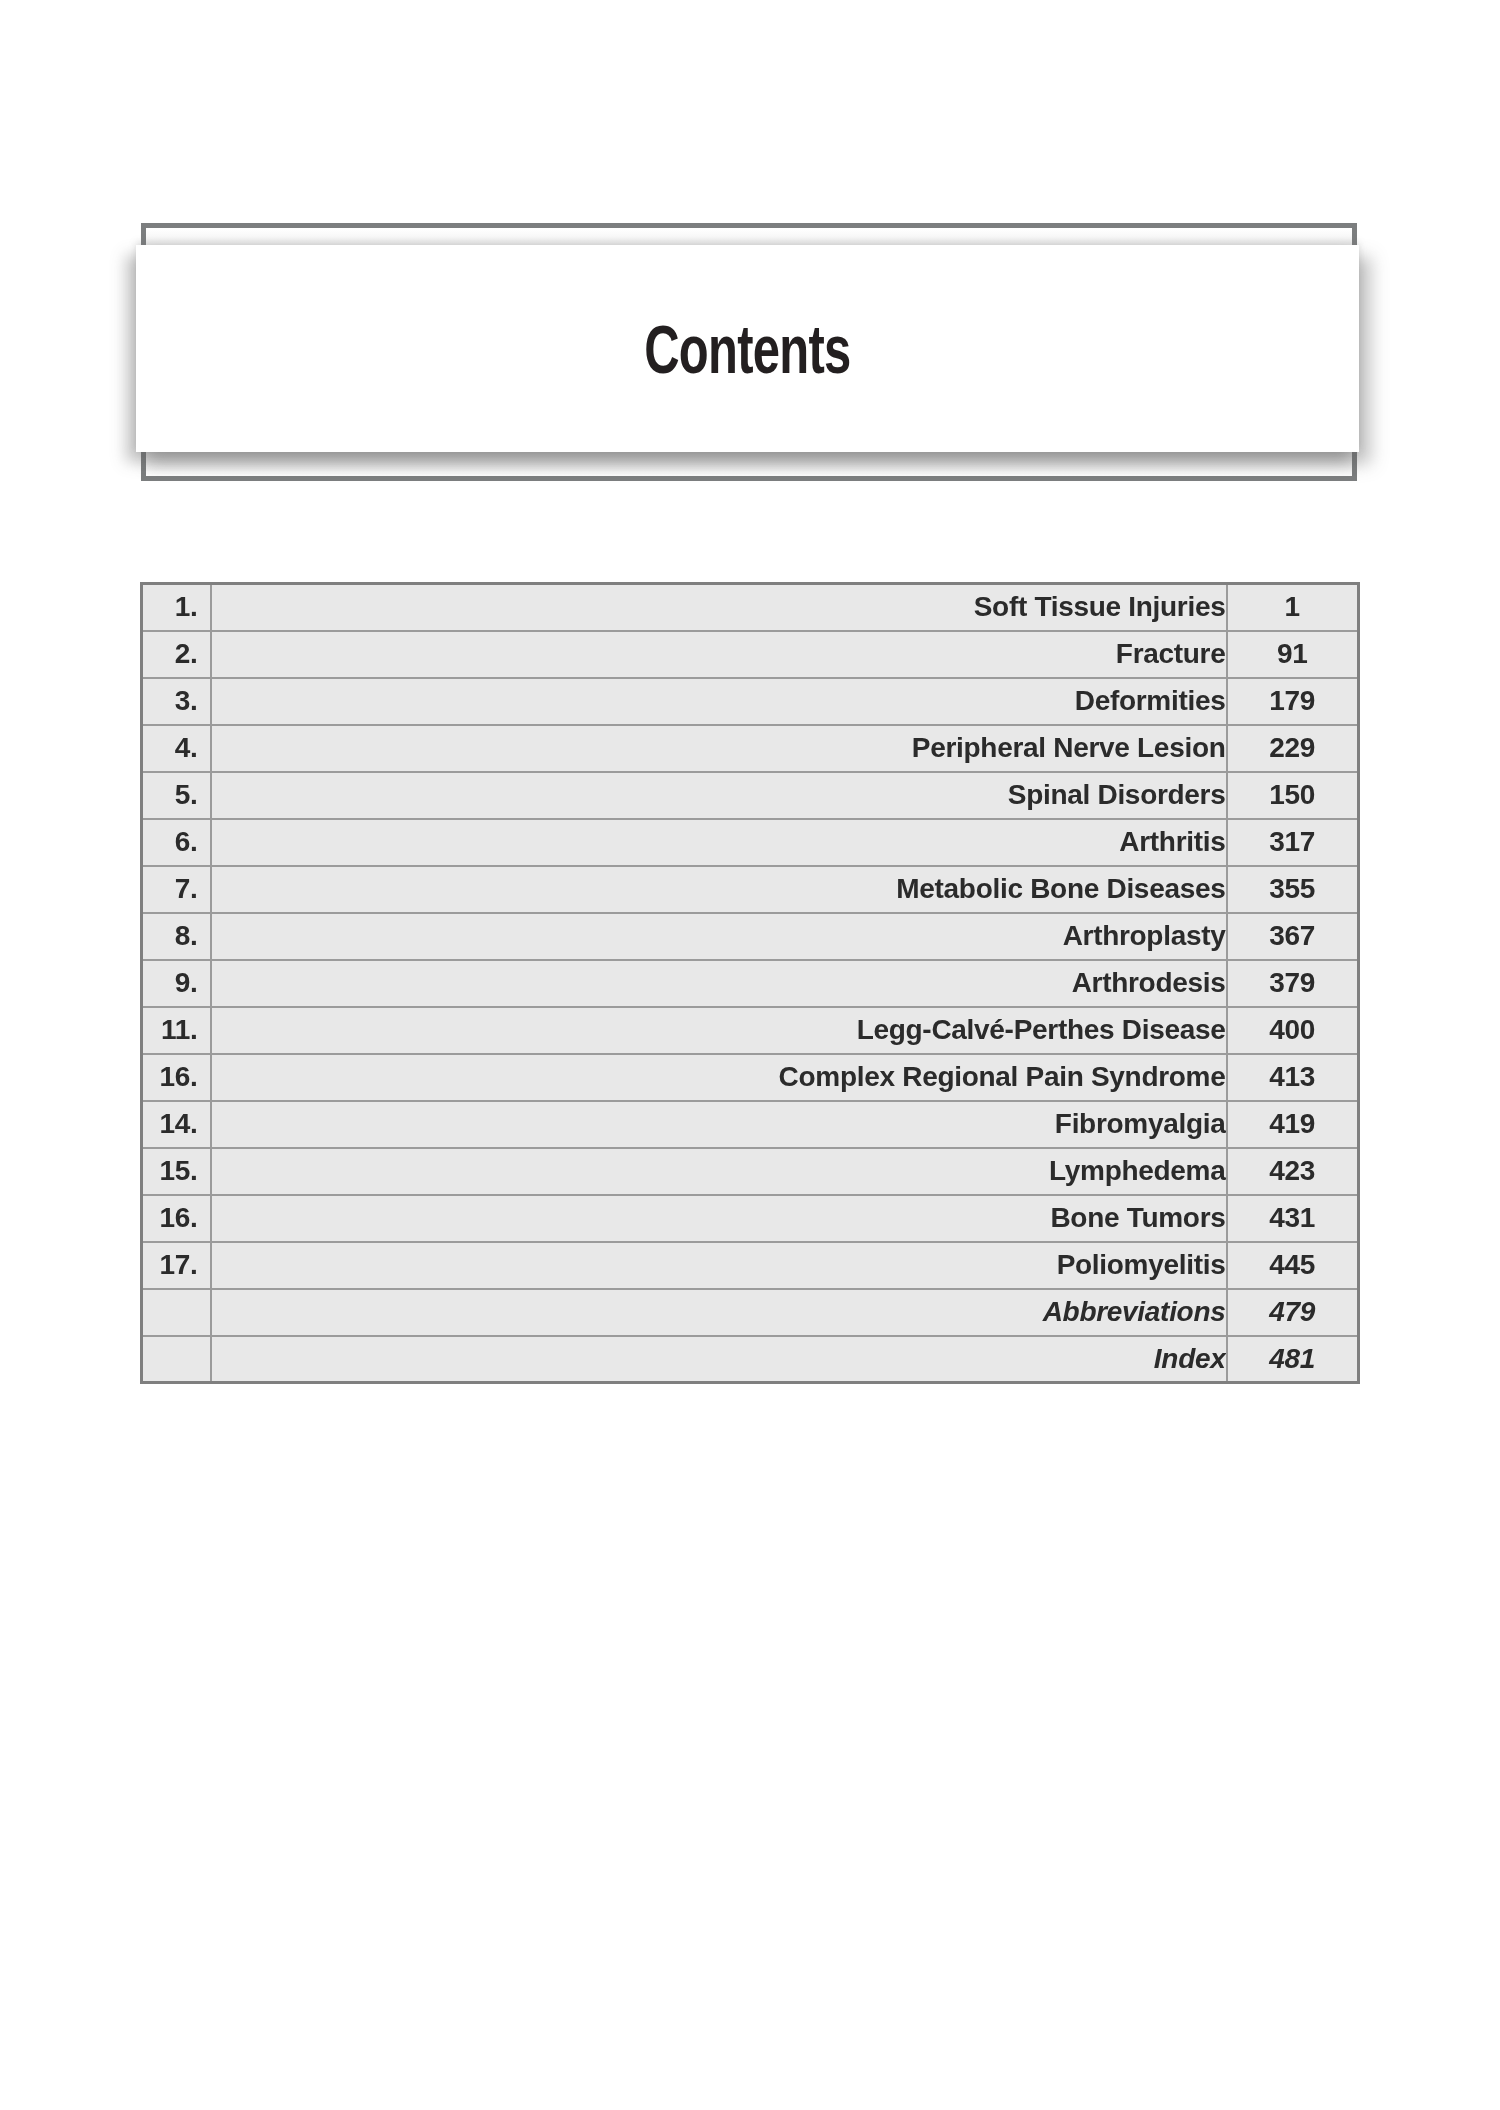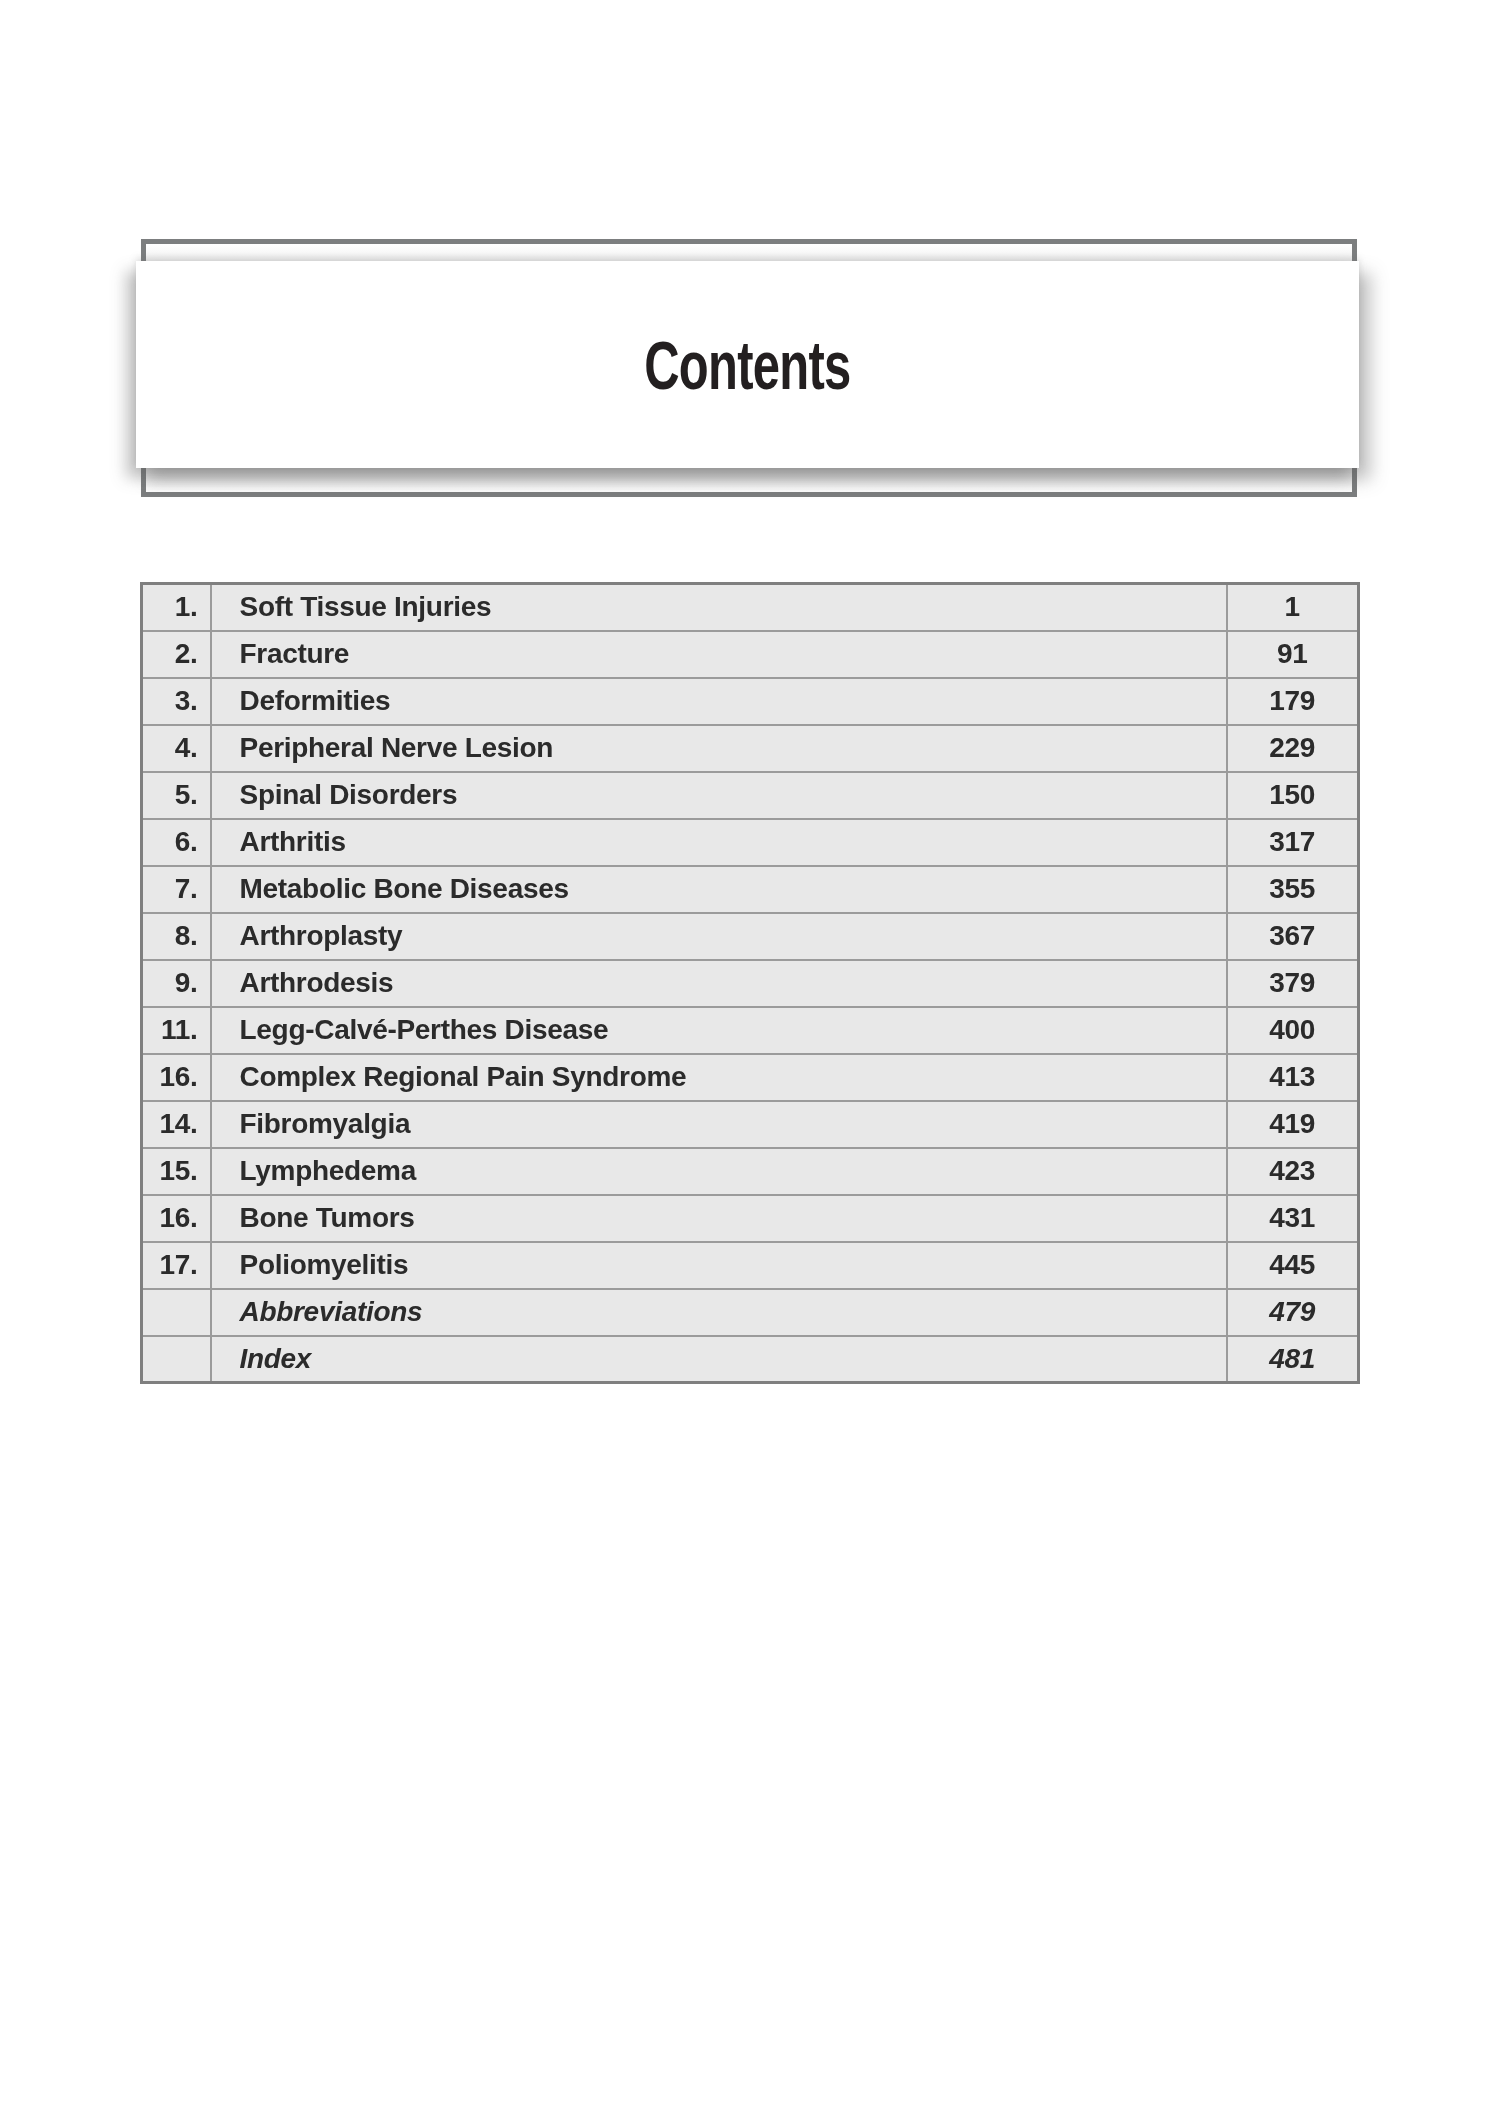--- a/index.html
+++ b/index.html
@@ -12,21 +12,21 @@
     height: 2110px;
     position: relative;
     font-family: "Liberation Sans", sans-serif;
     overflow: hidden;
   }
 
   
   .header-wrap {
     position: absolute;
     left: 141px;
-    top: 239px;
+    top: 223px;
     width: 1216px;
     height: 258px;
     box-sizing: border-box;
   }
   .header-frame {
     position: absolute;
     inset: 0;
     box-sizing: border-box;
     border: 5px solid var(--frame-border, #7c7e7f);
     background: linear-gradient(to bottom, #ffffff 0%, #ededed 10%, #e7e7e7 14%, #ffffff 20%, #ffffff 80%, #e7e7e7 86%, #ededed 90%, #ffffff 100%);
@@ -78,21 +78,21 @@
     border: 2px solid var(--grid-line, #9b9b9b);
     font-size: 28px;
     font-weight: 700;
     letter-spacing: -0.3px;
     color: var(--text-color, #2b2b2b);
     vertical-align: middle;
     overflow: hidden;
     white-space: nowrap;
   }
   td.cell-num   { text-align: right;  padding: 0 12px 0 0; }
-  td.cell-title { text-align: left;   padding: 0 0 0 28px; }
+  td.cell-title { text-align: right;   padding: 0 0 0 28px; }
   td.cell-page  { text-align: center; padding: 0; }
 
   tr.row-italic td {
     font-weight: 700;
     font-style: italic;
     color: var(--text-color, #2b2b2b);
   }
 </style>
 </head>
 <body>

